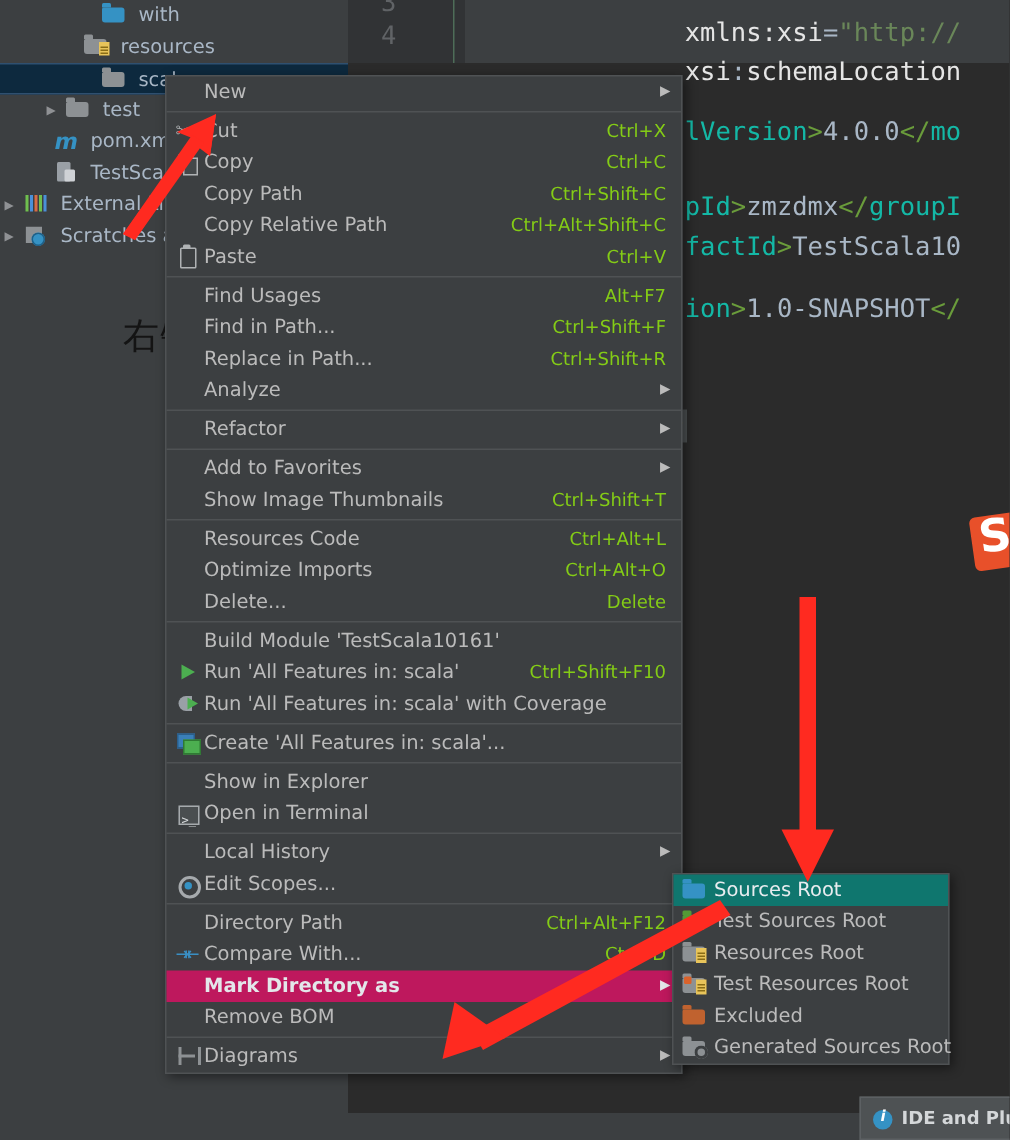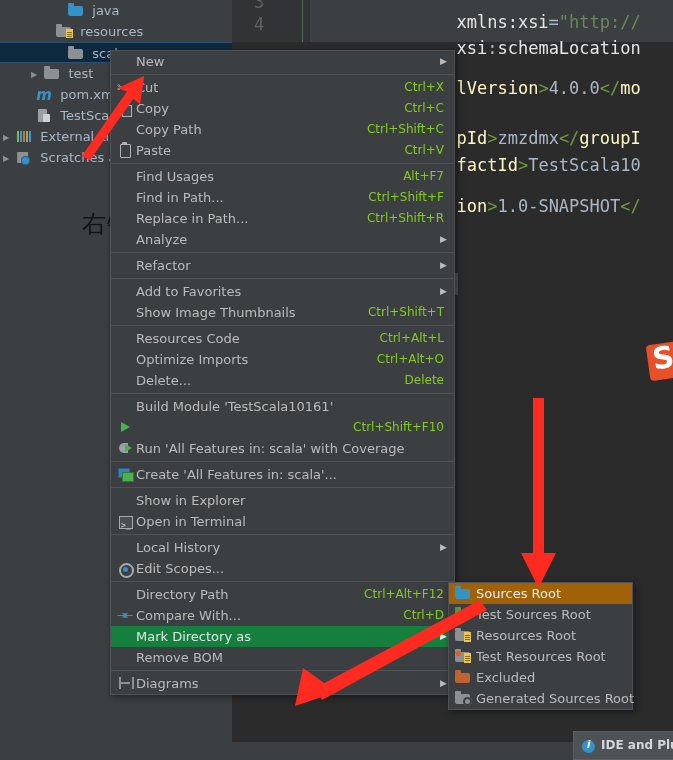--- a/index.html
+++ b/index.html
@@ -41,33 +41,33 @@
   .libico:before{content:"";position:absolute;left:1px;top:1px;width:2px;height:11px;background:#6fbf4e;
     box-shadow:3px 0 0 #4a90d9,6px 0 0 #d86b45,9px 0 0 #6fbf4e,12px 0 0 #4a90d9;}
   .scrico{display:inline-block;width:16px;height:14px;vertical-align:-3px;margin-right:4px;position:relative;}
   .scrico:before{content:"";position:absolute;left:1px;top:1px;width:11px;height:11px;background:#8d9194;
     clip-path:polygon(0 0,100% 0,100% 100%,0 100%);}
   .scrico:after{content:"";position:absolute;left:5px;top:5px;width:9px;height:9px;border-radius:50%;background:#3592c4;
     box-shadow:inset 0 0 0 1px #1f5f86;}
 
   
   .code{position:absolute;font-family:"DejaVu Sans Mono","Liberation Mono",monospace;font-size:17px;white-space:pre;}
-  .tagname{color:#fef9c3;} .angle{color:#6a9c3b;} .val{color:#a9b7c6;}
+  .tagname{color:#14b8a6;} .angle{color:#6a9c3b;} .val{color:#a9b7c6;}
   .attr{color:#e5e5e5;} .str{color:#6a8759;}
   .ln{position:absolute;font-family:"DejaVu Sans Mono","Liberation Mono",monospace;font-size:17px;color:#606366;}
 
   
   #ctx{left:110px;top:50px;width:345px;background:#3c3f41;border:1px solid #4f5254;
        box-shadow:2px 2px 7px rgba(0,0,0,.45);box-sizing:border-box;}
   .mi{height:21px;line-height:21px;position:relative;white-space:nowrap;cursor:default;}
   .mi .ic{position:absolute;left:5px;top:0;width:18px;height:21px;}
   .mi .lb{position:absolute;left:25px;top:0;font-size:13px;color:#bbbbbb;}
   .mi .acc{position:absolute;right:10px;top:0;font-size:12px;color:#84cc16;}
   .mi .arw{position:absolute;right:7px;top:0;font-size:9px;color:#bbbbbb;line-height:21px;}
-  .mi.hl{background:#15803d;}
+  .mi.hl{background:#be185d;font-weight:bold;}
   .mi.hl .lb,.mi.hl .arw{color:#e3e7ea;}
   .sep{height:1px;background:#4f5254;margin:2px 0;}
 
   
   .ico-cut,.ico-copy,.ico-paste,.ico-run,.ico-debug,.ico-cov,.ico-create,
   .ico-term,.ico-sync,.ico-scope,.ico-cmp,.ico-diag{display:block;width:18px;height:21px;position:relative;}
   .ico-cut:before{content:"\2702";position:absolute;left:1px;top:0;font-size:13px;color:#b0b3b5;line-height:21px;}
   .ico-copy:before{content:"";position:absolute;left:3px;top:5px;width:8px;height:10px;border:1px solid #b0b3b5;background:#53585b;}
   .ico-copy:after{content:"";position:absolute;left:6px;top:7px;width:8px;height:10px;border:1px solid #b0b3b5;background:#44484a;}
   .ico-paste:before{content:"";position:absolute;left:4px;top:4px;width:9px;height:12px;border:1px solid #b0b3b5;border-radius:1px;}
@@ -87,21 +87,21 @@
   .ico-cmp:before{content:"\21E5";position:absolute;left:1px;top:0;font-size:12px;color:#3a8fc4;line-height:21px;}
   .ico-cmp:after{content:"\21E4";position:absolute;left:7px;top:0;font-size:12px;color:#3a8fc4;line-height:21px;}
   .ico-diag:before{content:"";position:absolute;left:3px;top:4px;width:11px;height:12px;border-left:2px solid #8d9194;border-right:2px solid #8d9194;}
   .ico-diag:after{content:"";position:absolute;left:3px;top:9px;width:11px;height:2px;background:#8d9194;}
 
   
   #submenu{left:448px;top:582px;width:185px;background:#3c3f41;border:1px solid #4f5254;
            box-shadow:2px 2px 7px rgba(0,0,0,.45);box-sizing:border-box;}
   .si{height:21px;line-height:21px;position:relative;white-space:nowrap;}
   .si .lb{position:absolute;left:27px;top:0;font-size:13px;color:#bbbbbb;}
-  .si.hl{background:#a16207;}
+  .si.hl{background:#0f766e;}
   .si.hl .lb{color:#e8ecef;}
   .sfold{position:absolute;left:6px;top:4px;width:15px;height:12px;}
   .sfold b{position:absolute;left:0;top:2px;width:15px;height:10px;border-radius:1px 2px 2px 2px;display:block;}
   .sfold b:before{content:"";position:absolute;left:0;top:-3px;width:6px;height:3px;border-radius:1px 1px 0 0;background:inherit;}
   .c-blue b{background:#3592c4;} .c-green b{background:#549b36;}
   .c-grey b{background:#8d9194;} .c-orange b{background:#c0622f;}
   .sfold .lns{position:absolute;right:-1px;bottom:-1px;width:7px;height:10px;background:#e8c45a;}
   .sfold .lns:after{content:"";position:absolute;left:1px;top:1px;width:5px;height:1px;
     box-shadow:0 0 0 #8a6d16,0 2px 0 #8a6d16,0 4px 0 #8a6d16,0 6px 0 #8a6d16;}
   .sfold .dot{position:absolute;left:1px;top:1px;width:5px;height:5px;background:#d9622b;border-radius:1px;}
@@ -154,21 +154,21 @@
 </div>
 <div class="code" style="left:436px;top:176px;text-align:center;">
   <span class="tagname">ion</span><span class="angle">&gt;</span><span class="val">1.0-SNAPSHOT</span><span class="angle">&lt;/</span>
 </div>
 
 <div class="abs" style="left:0;top:0;width:232px;">
 
   <div class="tree-row">
     <span style="display:inline-block;width:64px;"></span>
     <span class="folder f-blue"><i></i></span>
-    <span>java</span>
+    <span>with</span>
   </div>
 
   <div class="tree-row">
     <span style="display:inline-block;width:52px;"></span>
     <span class="folder f-grey"><i></i><span class="lines"></span></span>
     <span>resources</span>
   </div>
 
   <div class="tree-row sel">
     <span style="display:inline-block;width:64px;"></span>
@@ -232,20 +232,24 @@
   <div class="mi">
     <span class="ic ico-copy"></span>
     <span class="lb">Copy</span>
     <span class="acc">Ctrl+C</span>
   </div>
   <div class="mi">
     <span class="lb">Copy Path</span>
     <span class="acc">Ctrl+Shift+C</span>
   </div>
   <div class="mi">
+    <span class="lb">Copy Relative Path</span>
+    <span class="acc">Ctrl+Alt+Shift+C</span>
+  </div>
+  <div class="mi">
     <span class="ic ico-paste"></span>
     <span class="lb">Paste</span>
     <span class="acc">Ctrl+V</span>
   </div>
   <div class="sep"></div>
 
   <div class="mi">
     <span class="lb">Find Usages</span>
     <span class="acc">Alt+F7</span>
   </div>
@@ -291,20 +295,21 @@
     <span class="lb">Delete...</span>
     <span class="acc">Delete</span>
   </div>
   <div class="sep"></div>
 
   <div class="mi">
     <span class="lb">Build Module 'TestScala10161'</span>
   </div>
   <div class="mi">
     <span class="ic ico-run"></span>
+    <span class="lb">Run 'All Features in: scala'</span>
     <span class="acc">Ctrl+Shift+F10</span>
   </div>
   <div class="mi">
     <span class="ic ico-cov"></span>
     <span class="lb">Run 'All Features in: scala' with Coverage</span>
   </div>
   <div class="sep"></div>
 
   <div class="mi">
     <span class="ic ico-create"></span>

